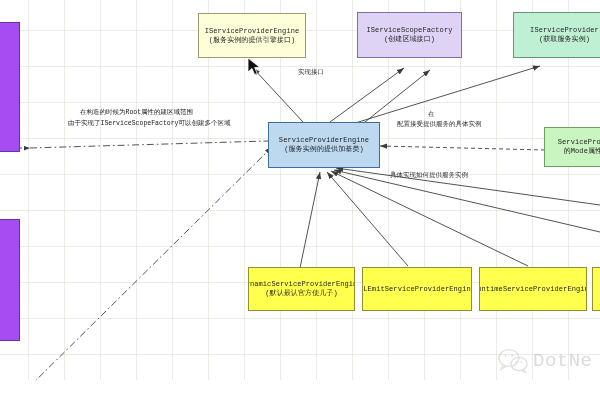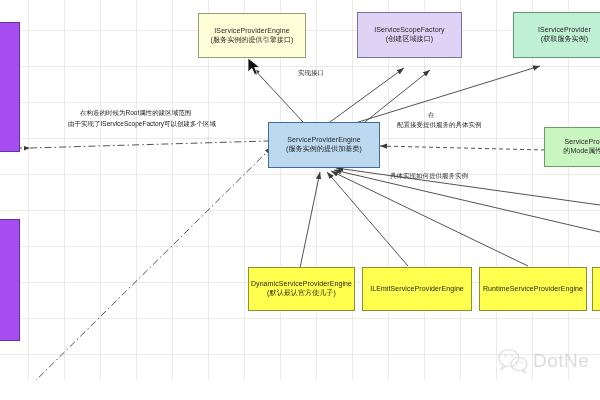--- a/index.html
+++ b/index.html
@@ -9,20 +9,21 @@
   }
   body {
     font-family: "Liberation Sans", "DejaVu Sans", sans-serif;
   }
   #canvas {
     position: relative;
     width: 600px;
     height: 380px;
     overflow: hidden;
     background: #ffffff;
+    font-family: Liberation Mono, monospace;
   }
   
   #grid {
     position: absolute;
     inset: 0;
     background-image:
       linear-gradient(to right, rgba(210,205,190,0.40) 1px, transparent 1px),
       linear-gradient(to bottom, rgba(210,205,190,0.40) 1px, transparent 1px);
     background-size: 36px 36px;
     background-position: -8px -6px;

